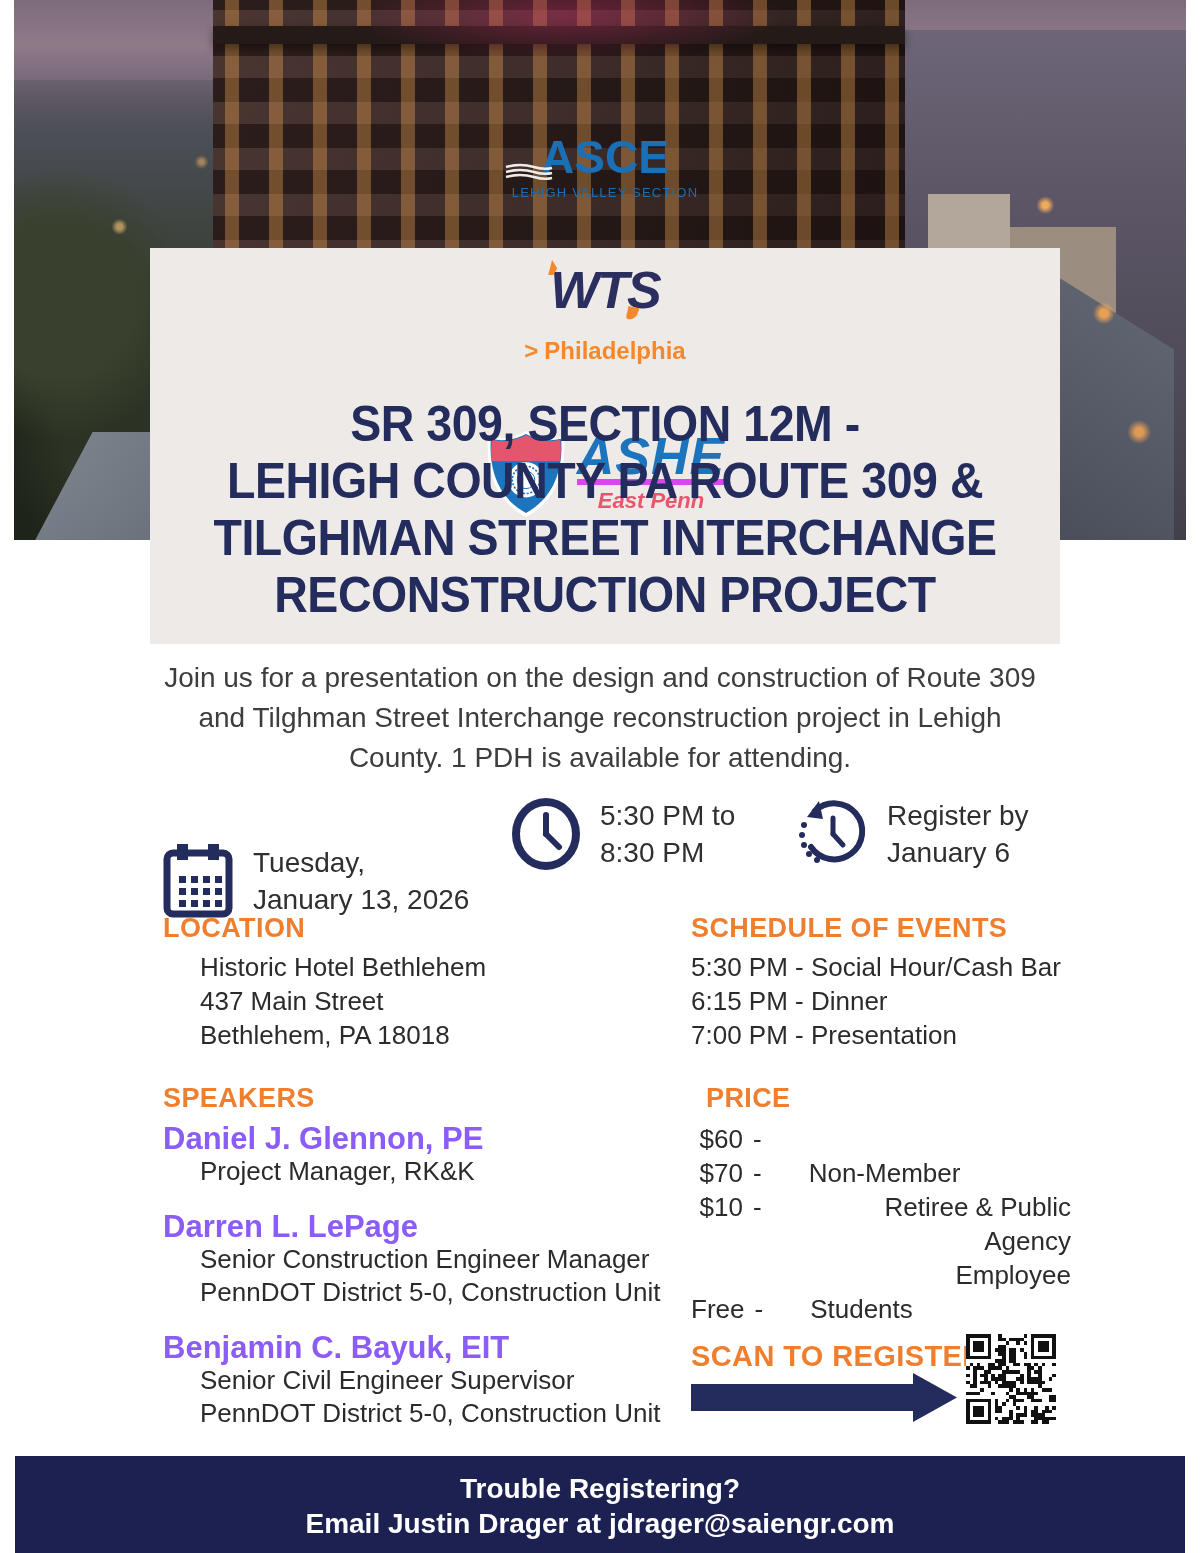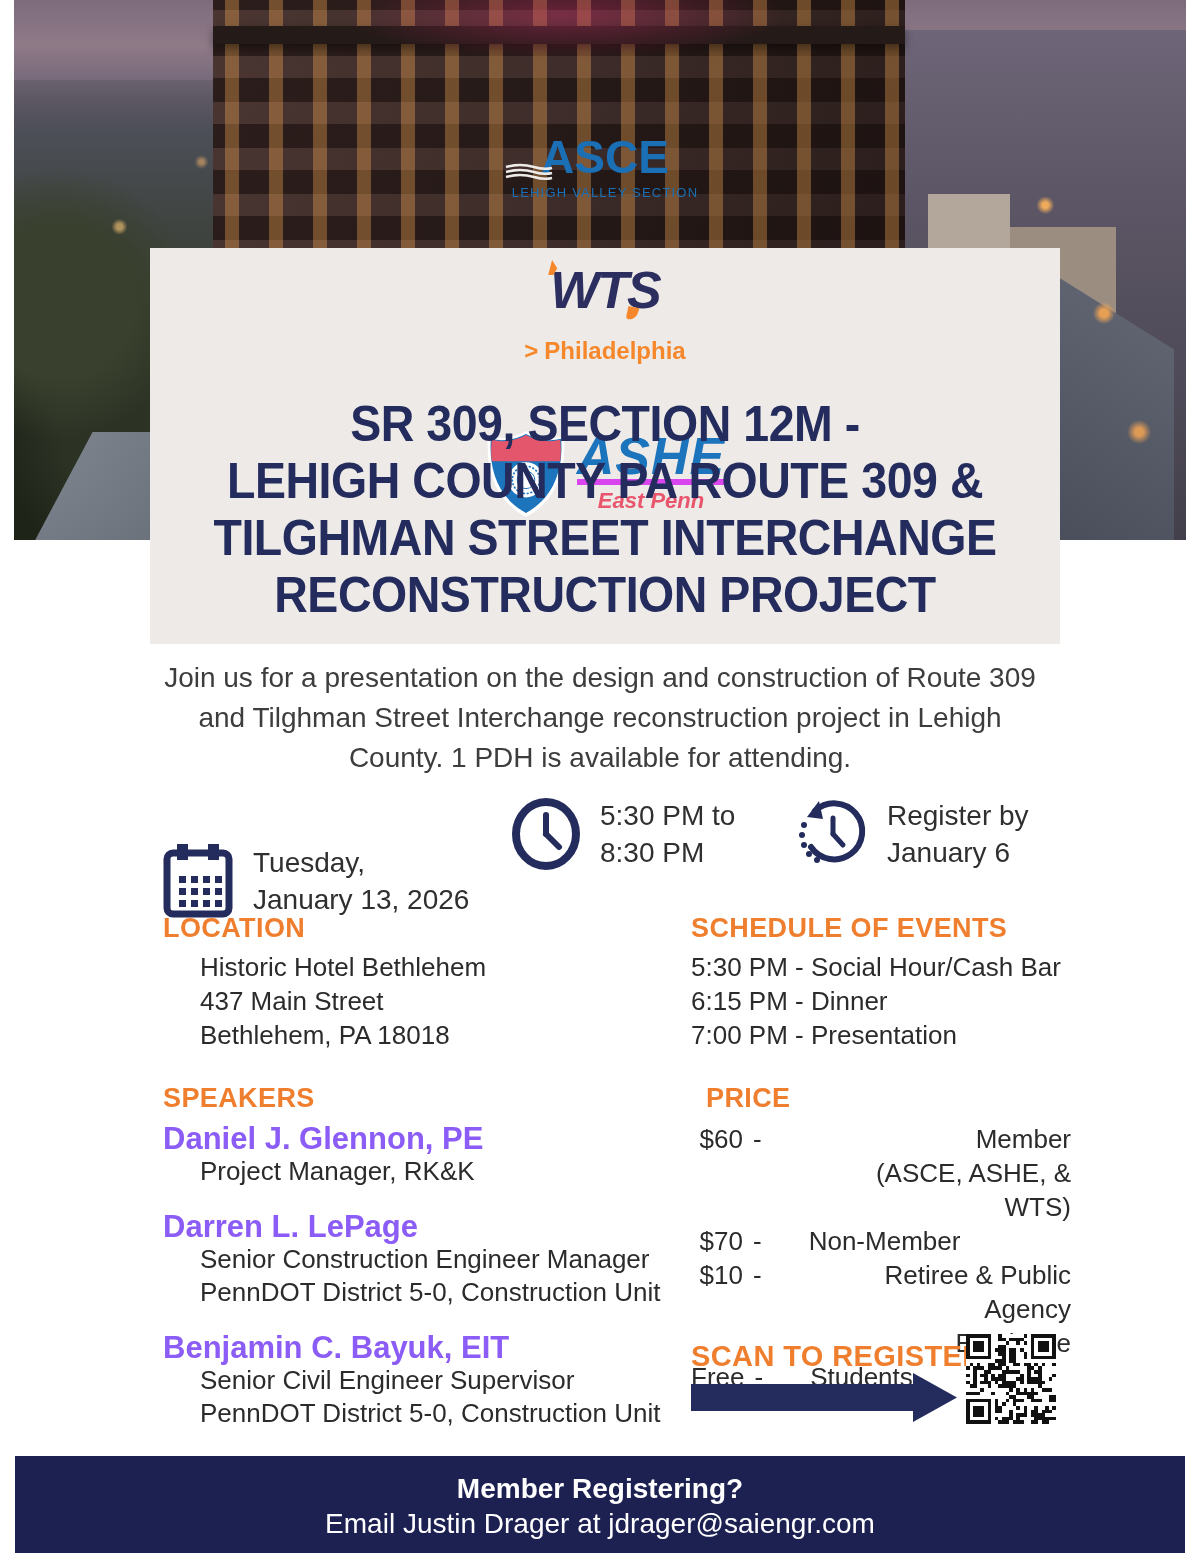--- a/index.html
+++ b/index.html
@@ -107,21 +107,21 @@
 
   #scan-heading { left:691px; top:1340px; font-size:29px; }
   .scan-arrow { position:absolute; left:691px; top:1370px; }
   .qr-wrap { position:absolute; left:966px; top:1334px; width:90px; height:90px; background:#ffffff; }
   .qr-wrap svg { width:100%; height:100%; shape-rendering:crispEdges; }
 
   
   .footer { position:absolute; left:15px; top:1456px; width:1170px; height:97px; background:#1d2152;
             color:#ffffff; text-align:center; padding-top:16px; }
   .footer-title { font-size:28px; font-weight:700; line-height:34px; }
-  .footer-line  { font-size:28px; font-weight:400; line-height:36px; }
+  .footer-line  { font-size:28px; font-weight:700; line-height:36px; }
 </style>
 </head>
 <body>
 
 <div class="flyer">
 
   <div class="photo">
     <div class="sky"></div>
     <div class="glow"></div>
     <div class="town-left"></div>
@@ -267,22 +267,20 @@
     <div class="body-text">5:30 PM - Social Hour/Cash Bar</div>
     <div class="body-text">6:15 PM - Dinner</div>
     <div class="body-text">7:00 PM - Presentation</div>
   </div>
 
   <div class="heading" id="price-heading">PRICE</div>
   <div id="price-list">
     <div class="price-row">
       <span class="price-amt">$60</span>
       <span class="price-sep">-</span>
-      <span class="pre">Member
-(ASCE, ASHE, &amp; WTS)</span>
     </div>
     <div class="price-row">
       <span class="price-amt">$70</span>
       <span class="price-sep">-</span>
       <span class="pre">Non-Member</span>
     </div>
     <div class="price-row">
       <span class="price-amt">$10</span>
       <span class="price-sep">-</span>
       <span class="pre">Retiree &amp; Public Agency
@@ -510,17 +508,17 @@
         <rect x="14" y="24" width="1" height="1"></rect>
         <rect x="15" y="24" width="1" height="1"></rect>
         <rect x="18" y="24" width="1" height="1"></rect>
         <rect x="19" y="24" width="1" height="1"></rect>
         <rect x="21" y="24" width="1" height="1"></rect>
         <rect x="22" y="24" width="1" height="1"></rect>
       </svg>
   </div>
 
   <div class="footer">
-    <div class="footer-title">Member Registering?</div>
+    <div class="footer-title">Trouble Registering?</div>
     <div class="footer-line">Email Justin Drager at jdrager@saiengr.com</div>
   </div>
 
 </div>
 
 </body></html>

